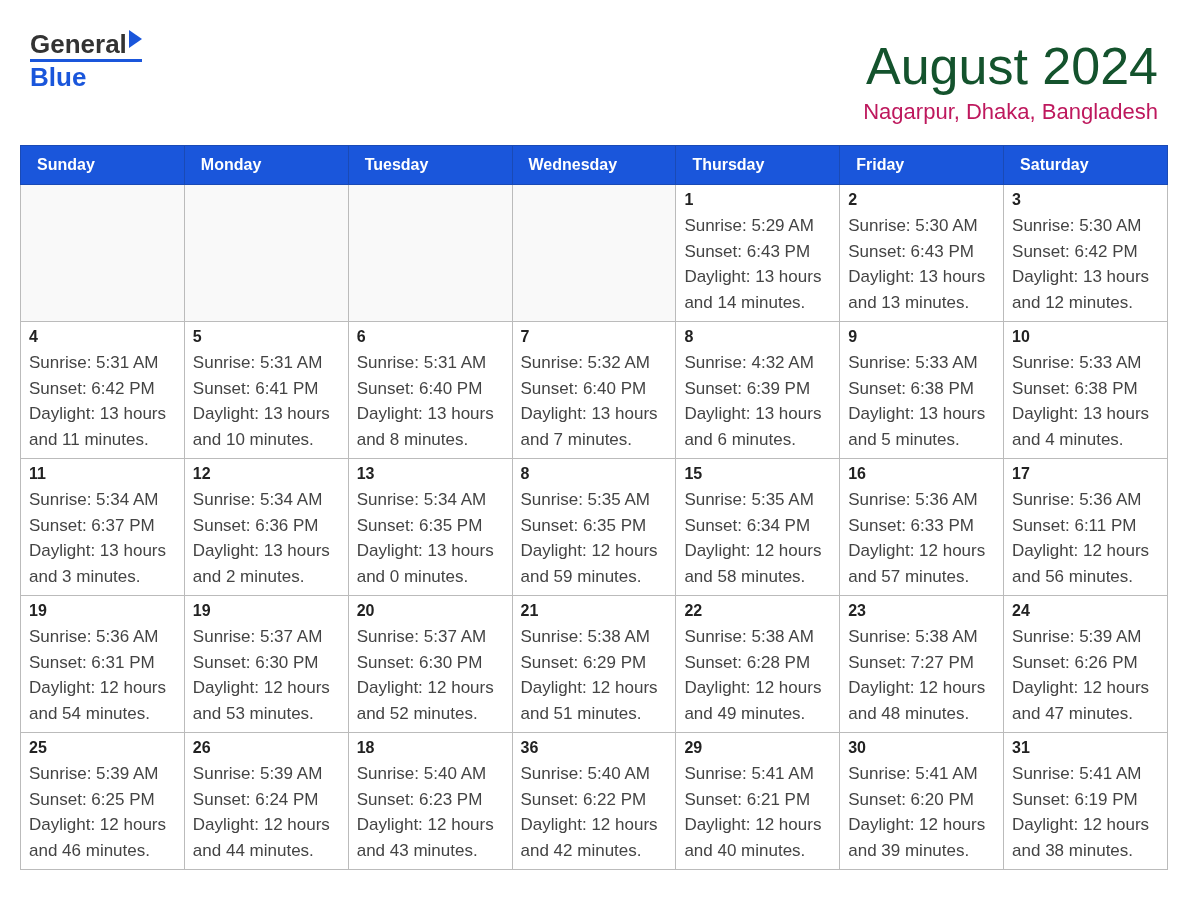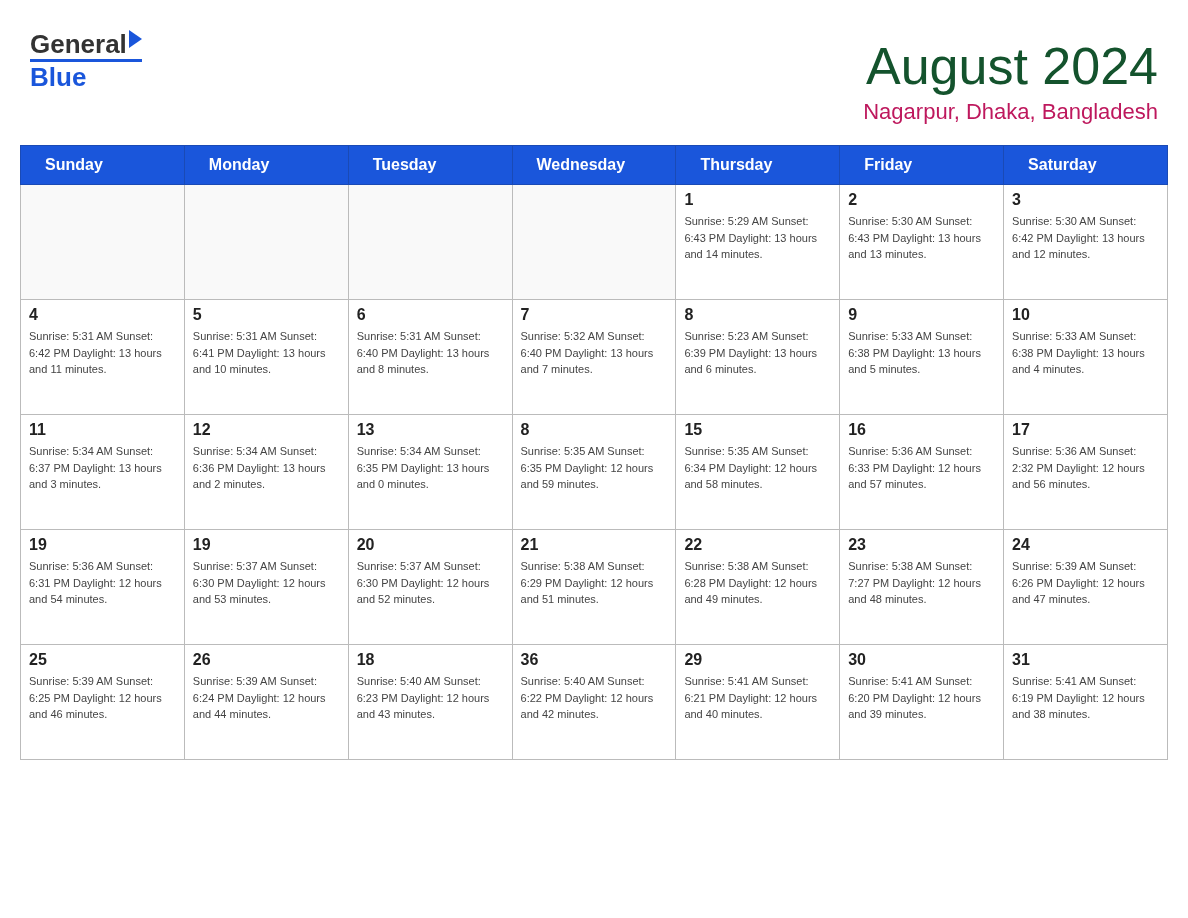--- a/index.html
+++ b/index.html
@@ -35,21 +35,21 @@
     .calendar {
       width: 100%;
       border-collapse: collapse;
       border: 1px solid #aaa;
     }
     .calendar th {
       background: #1a56db;
       color: #fff;
       font-size: 16px;
       font-weight: 600;
-      padding: 10px 24px;
+      padding: 10px 16px;
       text-align: left;
       border: 1px solid #1a4ab5;
     }
     .calendar td {
       vertical-align: top;
       border: 1px solid #bbb;
       padding: 6px 8px;
       width: 14.28%;
       height: 115px;
       font-size: 13px;
@@ -60,21 +60,21 @@
       background: #f9f9f9;
     }
     .day-number {
       font-size: 16px;
       font-weight: bold;
       color: #222;
       margin-bottom: 4px;
       display: block;
     }
     .day-info {
-      font-size: 11px;
+      font-size: 17px;
       color: #444;
       line-height: 1.5;
     }
     .general-text {
       font-size: 26px;
       font-weight: bold;
       color: #333;
     }
     .blue-text {
       font-size: 26px;
@@ -186,21 +186,21 @@
         </td>
         <td>
           <span class="day-number">7</span>
           <div class="day-info">Sunrise: 5:32 AM
 Sunset: 6:40 PM
 Daylight: 13 hours
 and 7 minutes.</div>
         </td>
         <td>
           <span class="day-number">8</span>
-          <div class="day-info">Sunrise: 5:23 AM
+          <div class="day-info">Sunrise: 4:32 AM
 Sunset: 6:39 PM
 Daylight: 13 hours
 and 6 minutes.</div>
         </td>
         <td>
           <span class="day-number">9</span>
           <div class="day-info">Sunrise: 5:33 AM
 Sunset: 6:38 PM
 Daylight: 13 hours
 and 5 minutes.</div>
@@ -252,21 +252,21 @@
         <td>
           <span class="day-number">16</span>
           <div class="day-info">Sunrise: 5:36 AM
 Sunset: 6:33 PM
 Daylight: 12 hours
 and 57 minutes.</div>
         </td>
         <td>
           <span class="day-number">17</span>
           <div class="day-info">Sunrise: 5:36 AM
-Sunset: 2:32 PM
+Sunset: 6:11 PM
 Daylight: 12 hours
 and 56 minutes.</div>
         </td>
       </tr>
       <tr>
         <td>
           <span class="day-number">19</span>
           <div class="day-info">Sunrise: 5:36 AM
 Sunset: 6:31 PM
 Daylight: 12 hours

